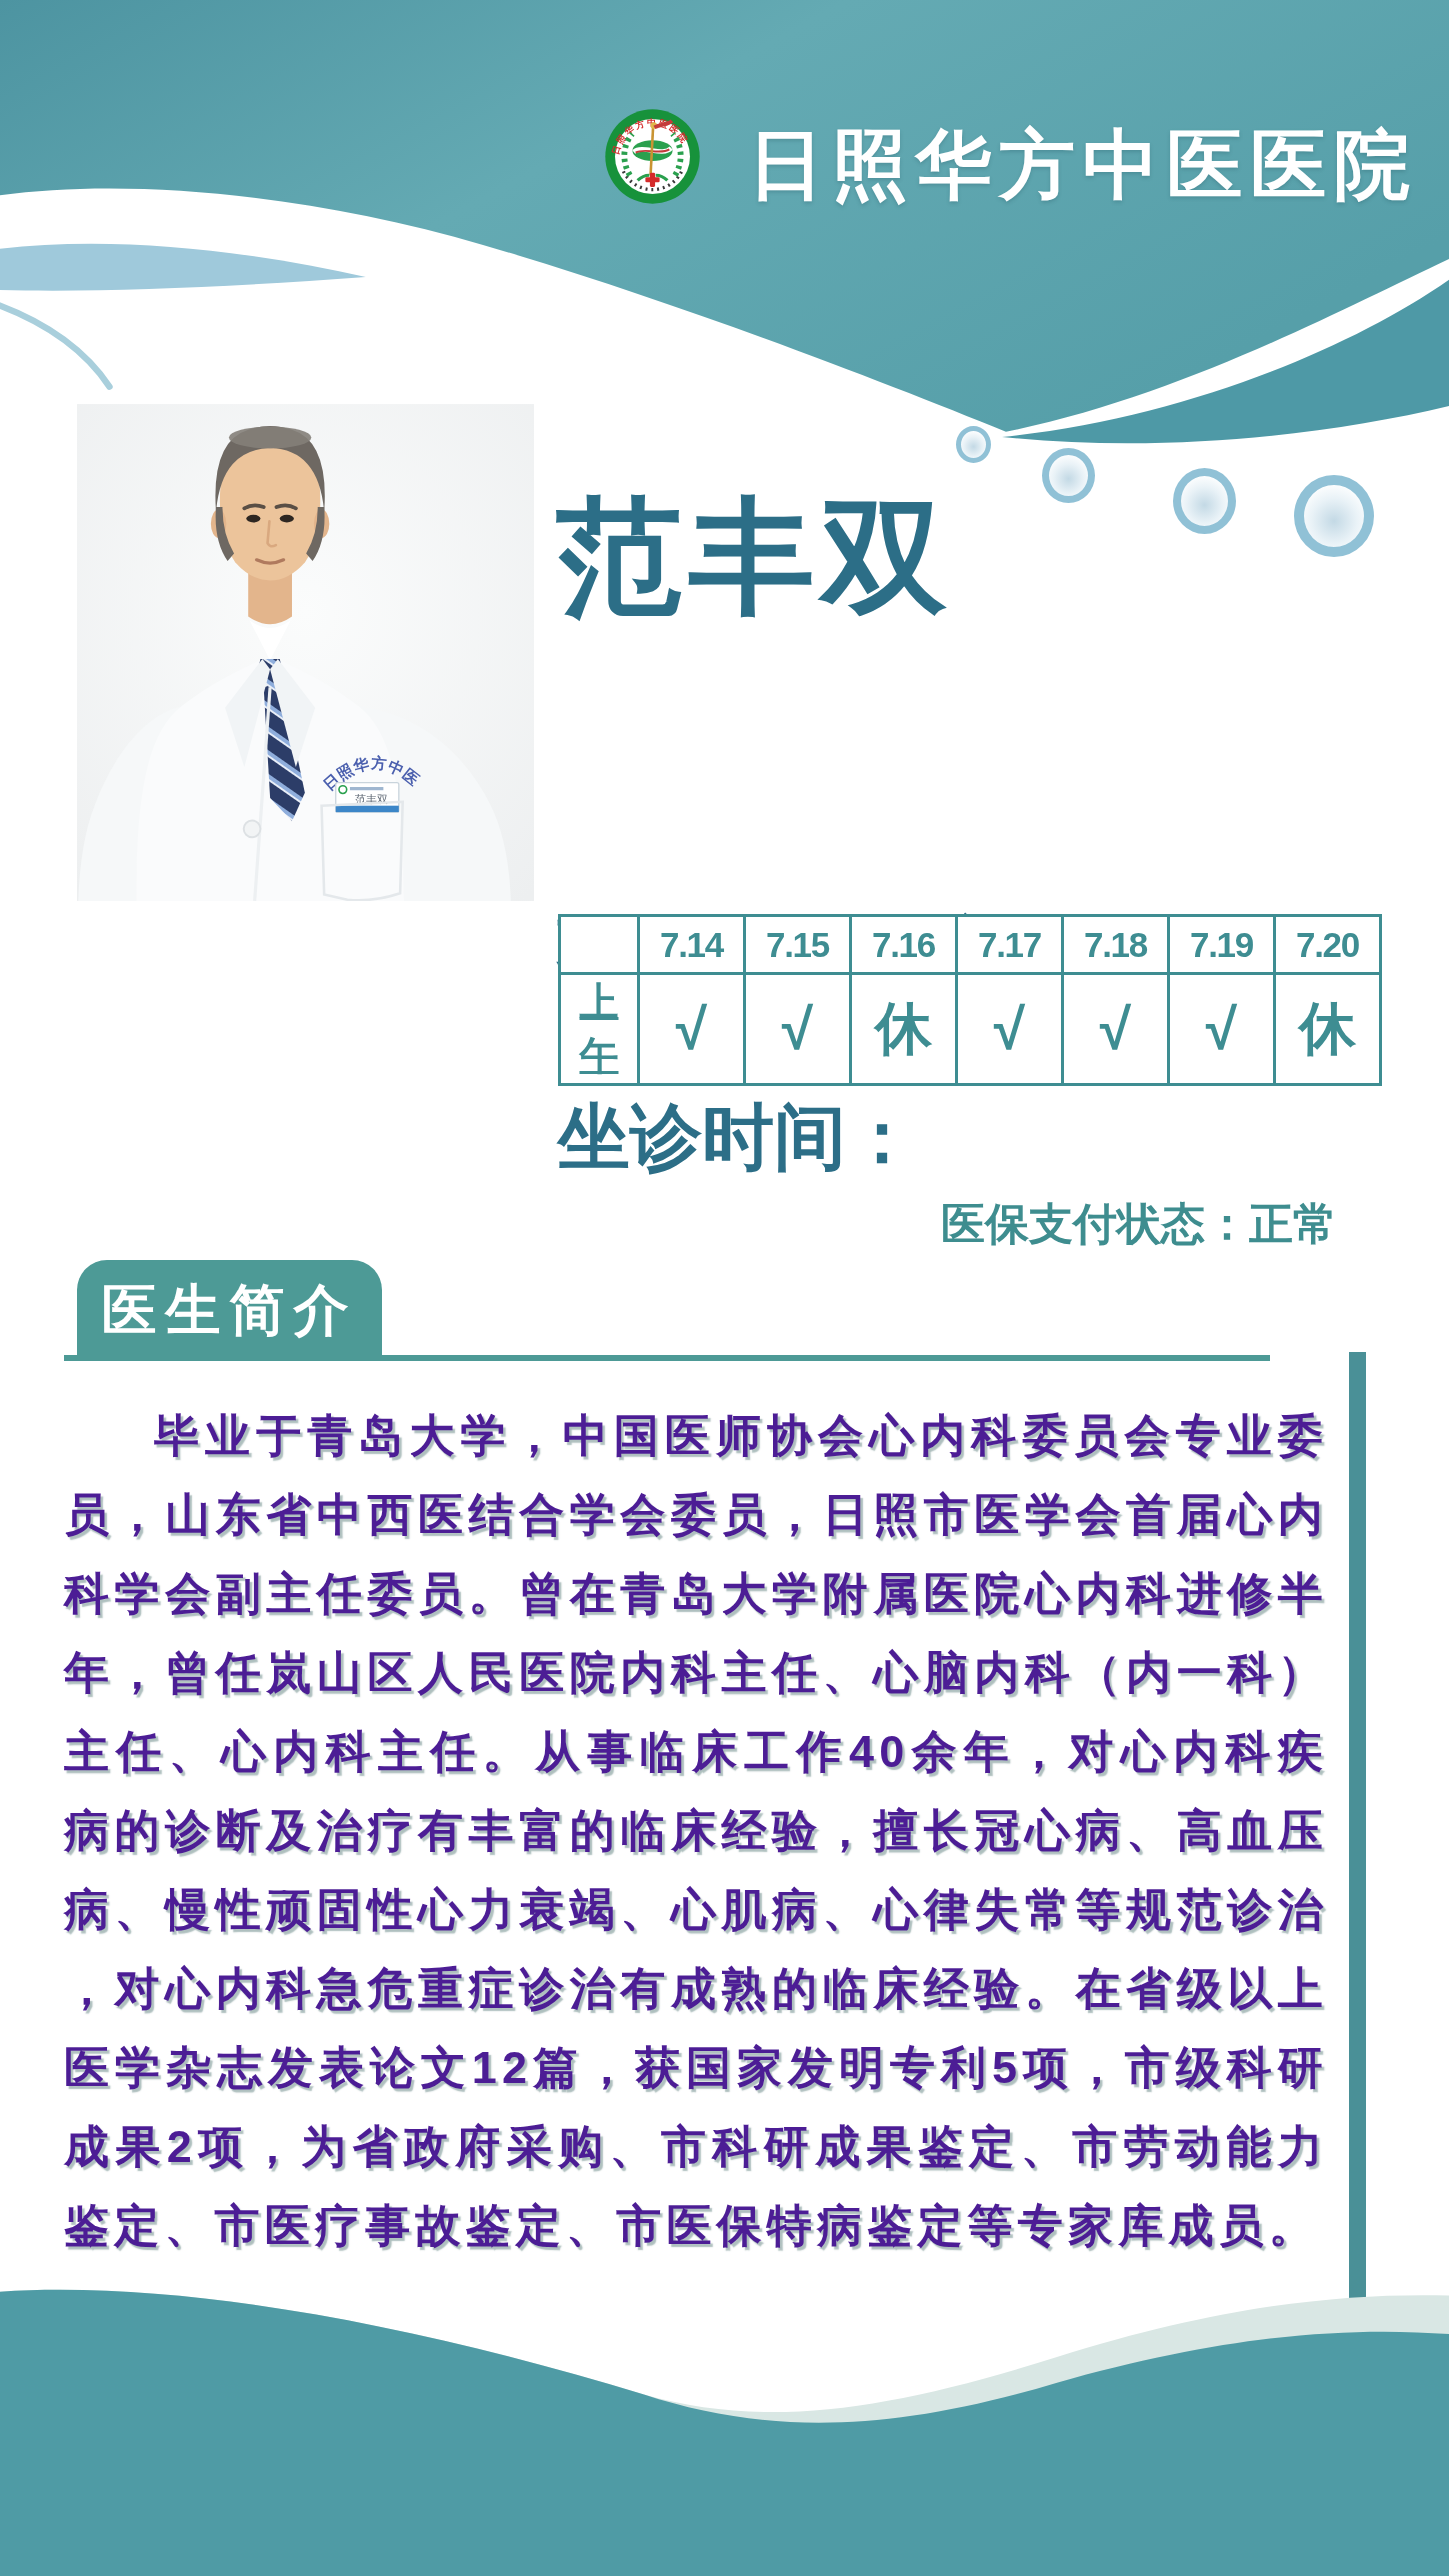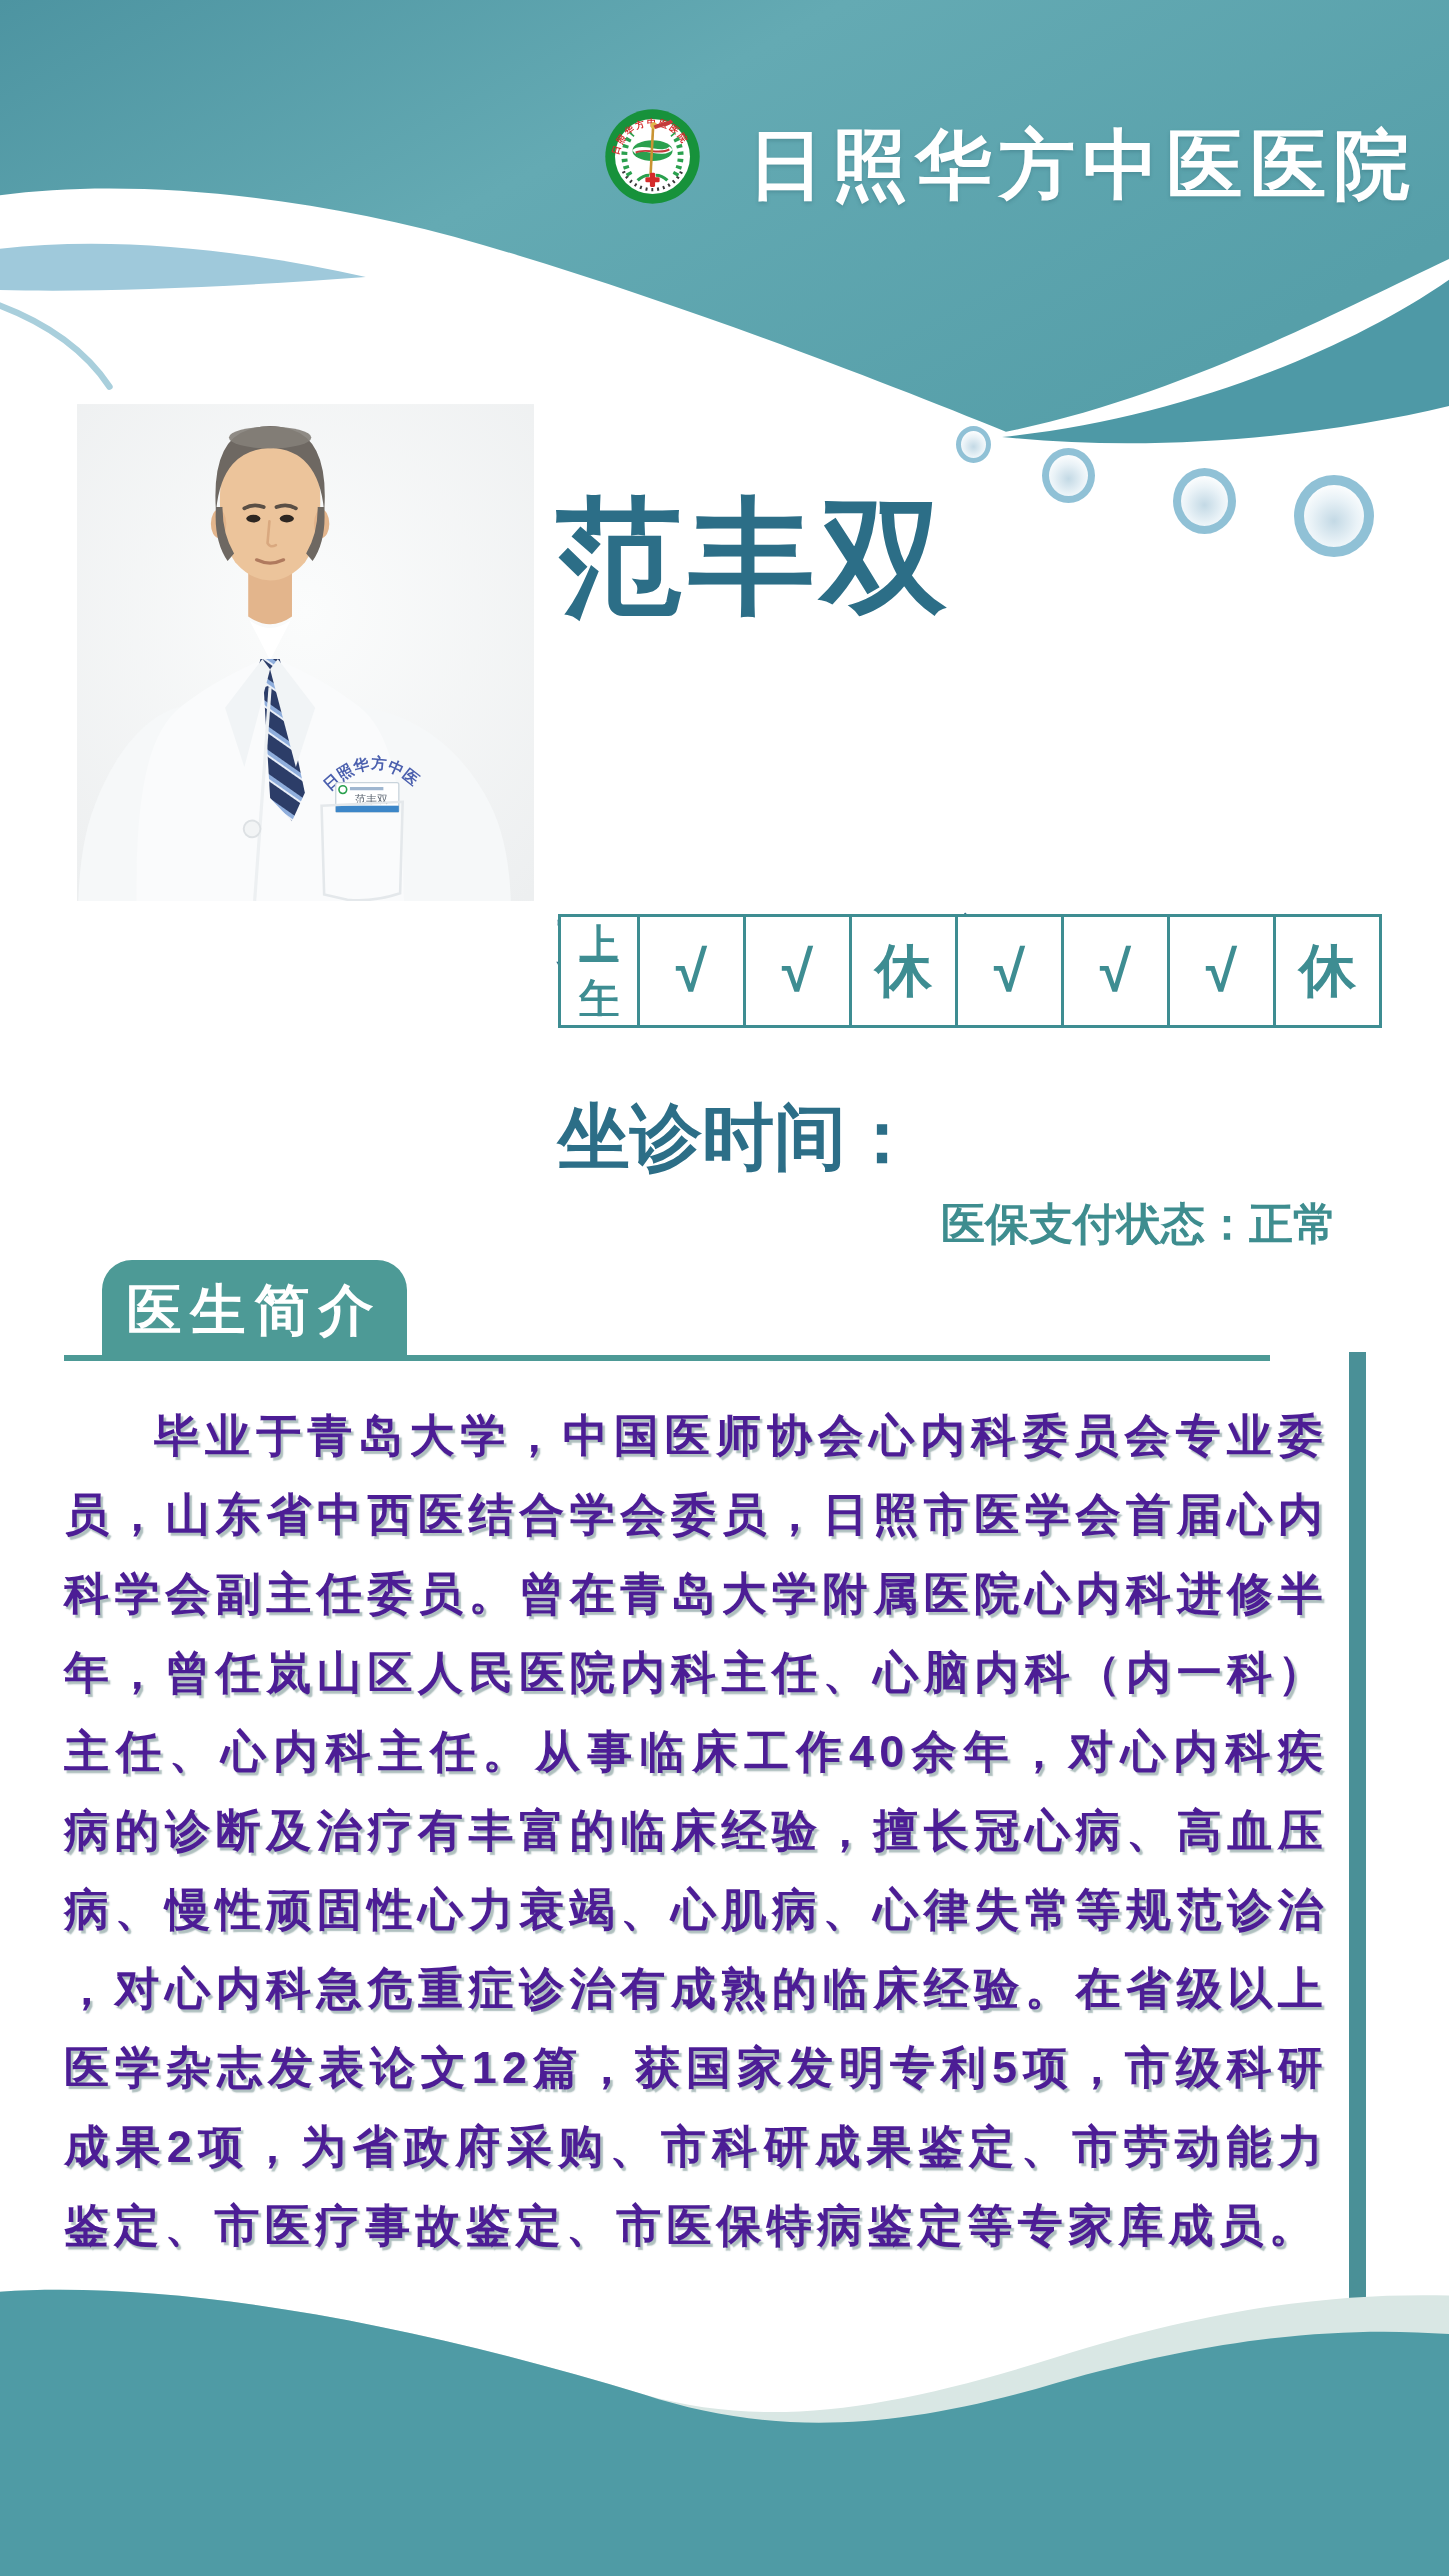--- a/index.html
+++ b/index.html
@@ -50,21 +50,21 @@
   td.mark      { font-size:57px; font-weight:bold; }
 
   
   .score-block { position:absolute; left:708px; top:1195px; width:629px; text-align:right;
                  color:#3E8D8F; font-weight:bold; }
   .score-line  { font-size:44px; white-space:nowrap; }
   .score-line + .score-line { margin-top:24.5px; }
   .gap { margin-left:33px; }
 
   
-  .bio-badge { position:absolute; left:102px; top:1260px; width:305px; height:101px;
+  .bio-badge { position:absolute; left:77px; top:1260px; width:305px; height:101px;
                background:#4D9A96; border-radius:30px 30px 6.4px 6.4px; display:flex;
                align-items:center; justify-content:center; color:#ffffff; font-size:55px;
                font-weight:bold; letter-spacing:9px; }
   .h-rule { position:absolute; left:64px; top:1355px; width:1206px; height:5.8px; background:#4D9A96; }
   .v-rule { position:absolute; left:1349px; top:1352px; width:16.7px; height:975px; background:#4A9097; }
 
   .bio-text { position:absolute; left:64px; top:1396px; width:1264px; font-size:45px;
               line-height:79px; font-weight:bold; color:#4c1d95; text-align:justify;
               text-indent:2em; letter-spacing:5.2px; line-break:anywhere; word-break:break-all;
               text-shadow:2.6px 3.2px 1.3px rgba(42,86,83,0.38); }
@@ -201,20 +201,30 @@
       <col class="c0">
         <col class="cd">
         <col class="cd">
         <col class="cd">
       <col class="cd">
         <col class="cd">
         <col class="cd">
         <col class="cd">
     </colgroup>
     <tbody>
+        <tr class="head">
+      <td></td>
+      <td>7.14</td>
+      <td>7.15</td>
+      <td>7.16</td>
+      <td>7.17</td>
+      <td>7.18</td>
+      <td>7.19</td>
+      <td>7.20</td>
+    </tr>
     <tr class="body">
       <td class="rowlabel">上午</td>
       <td class="mark">√</td>
       <td class="mark">√</td>
       <td class="mark">休</td>
       <td class="mark">√</td>
       <td class="mark">√</td>
       <td class="mark">√</td>
       <td class="mark">休</td>
     </tr>

